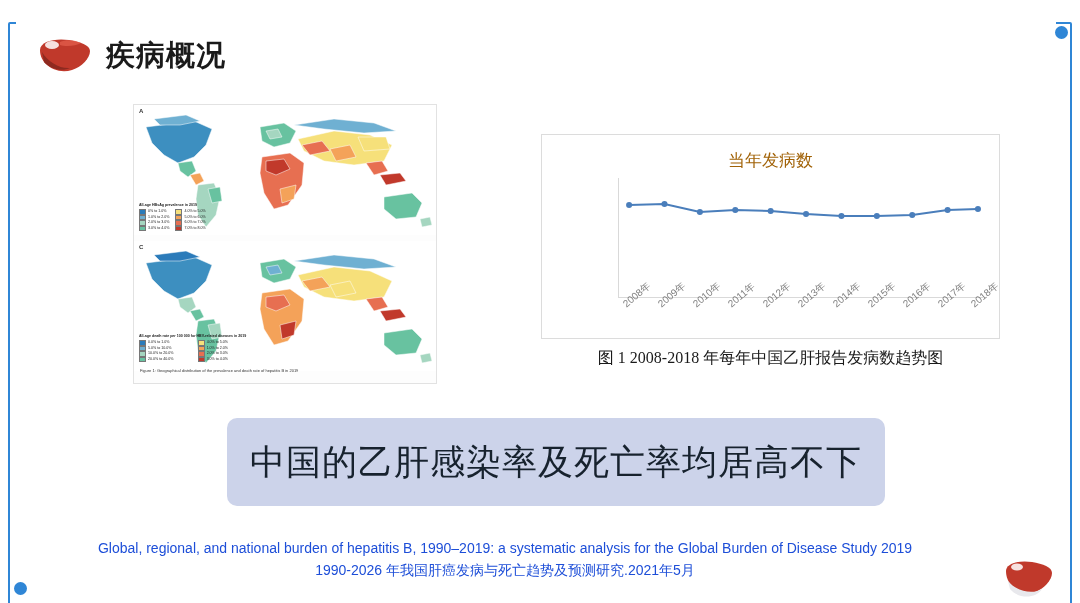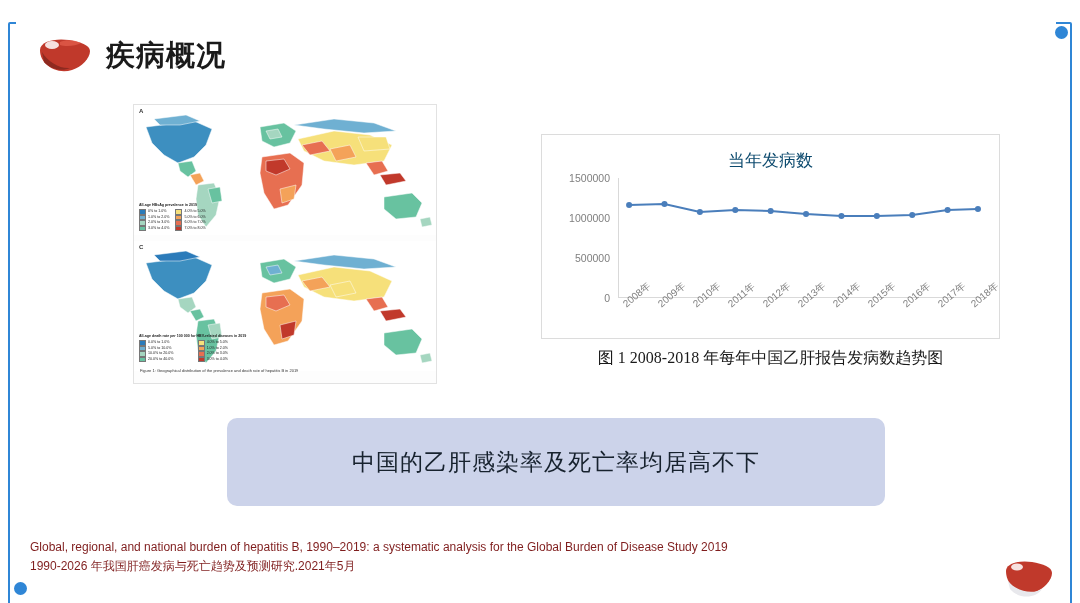--- a/index.html
+++ b/index.html
@@ -144,21 +144,21 @@
     top: 120px;
     width: 459px;
     height: 205px;
     background: #ffffff;
     border: 1px solid #dcdcdc;
     box-sizing: border-box;
   }
   .chart-title {
     text-align: center;
     font-size: 17px;
-    color: #0c4a6e;
+    color: #a16207;
     margin-top: 14px;
     font-family: "Liberation Sans", sans-serif;
   }
   .chart-area {
     position: relative;
     margin: 6px 10px 0 0;
     height: 150px;
   }
   .y-axis-labels {
     position: absolute;
@@ -217,35 +217,36 @@
     top: 404px;
     width: 658px;
     height: 88px;
     background: #ccd3ea;
     border-radius: 10px;
     display: flex;
     align-items: center;
     justify-content: center;
   }
   .banner-text {
-    font-size: 23px;
+    font-size: 35px;
     color: #17222e;
     letter-spacing: 1px;
     font-family: "Liberation Sans", sans-serif;
   }
 
   
   .refs {
     position: absolute;
     left: 30px;
     top: 524px;
     width: 950px;
-    color: #7f1d1d;
-    font-size: 12px;
+    color: #1d4ed8;
+    font-size: 14px;
     line-height: 1.55;
+    text-align: center;
   }
   .ref-line { white-space: nowrap; }
 
   
   .corner-logo {
     position: absolute;
     right: 26px;
     bottom: 14px;
     width: 52px;
     height: 46px;
@@ -407,26 +408,20 @@
             </div>
         </div>
       </div>
       <div class="fig-caption-small">Figure 1: Geographical distribution of the prevalence and death rate of hepatitis B in 2019</div>
     </div>
   </div>
 
   <div class="chart-box">
     <div class="chart-title">当年发病数</div>
     <div class="chart-area">
-      <div class="y-axis-labels">
-        <span class="y-label" style="top:0%;">1500000</span>
-        <span class="y-label" style="top:33.3%;">1000000</span>
-        <span class="y-label" style="top:66.6%;">500000</span>
-        <span class="y-label" style="top:100%;">0</span>
-      </div>
       <div class="plot">
         <svg width="100%" height="120" viewBox="0 0 360 120" preserveAspectRatio="none">
           <polyline points="10,27 45,26 80,34 115,32 150,33 185,36 220,38 255,38 290,37 325,32 355,31" fill="none" stroke="#4a7ebb" stroke-width="2"></polyline>
           <g fill="#4a7ebb">
             <circle cx="10" cy="27" r="3"></circle>
             <circle cx="45" cy="26" r="3"></circle>
             <circle cx="80" cy="34" r="3"></circle>
             <circle cx="115" cy="32" r="3"></circle>
             <circle cx="150" cy="33" r="3"></circle>
             <circle cx="185" cy="36" r="3"></circle>

